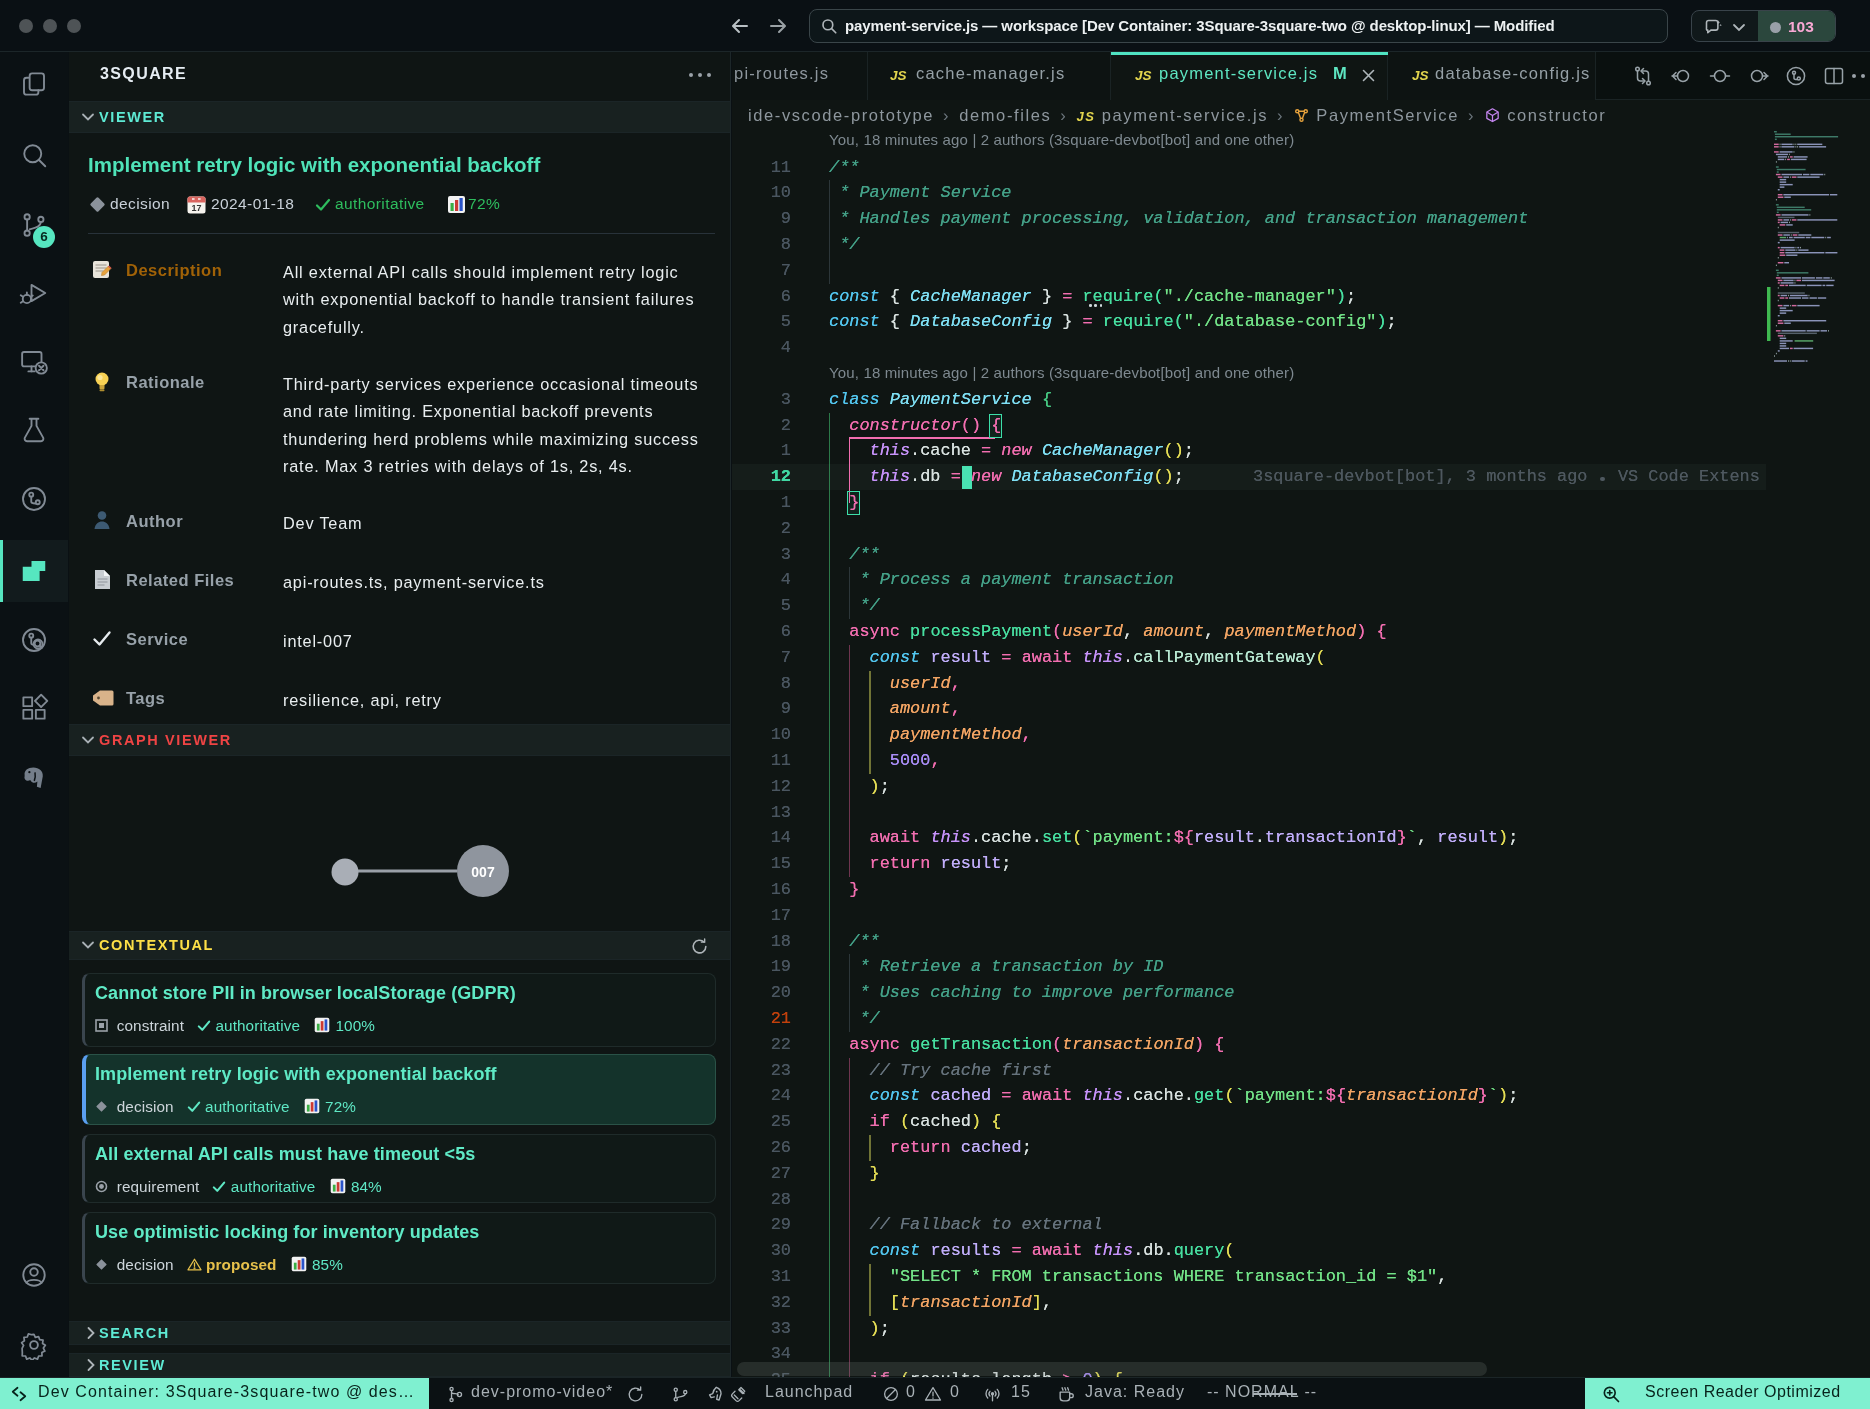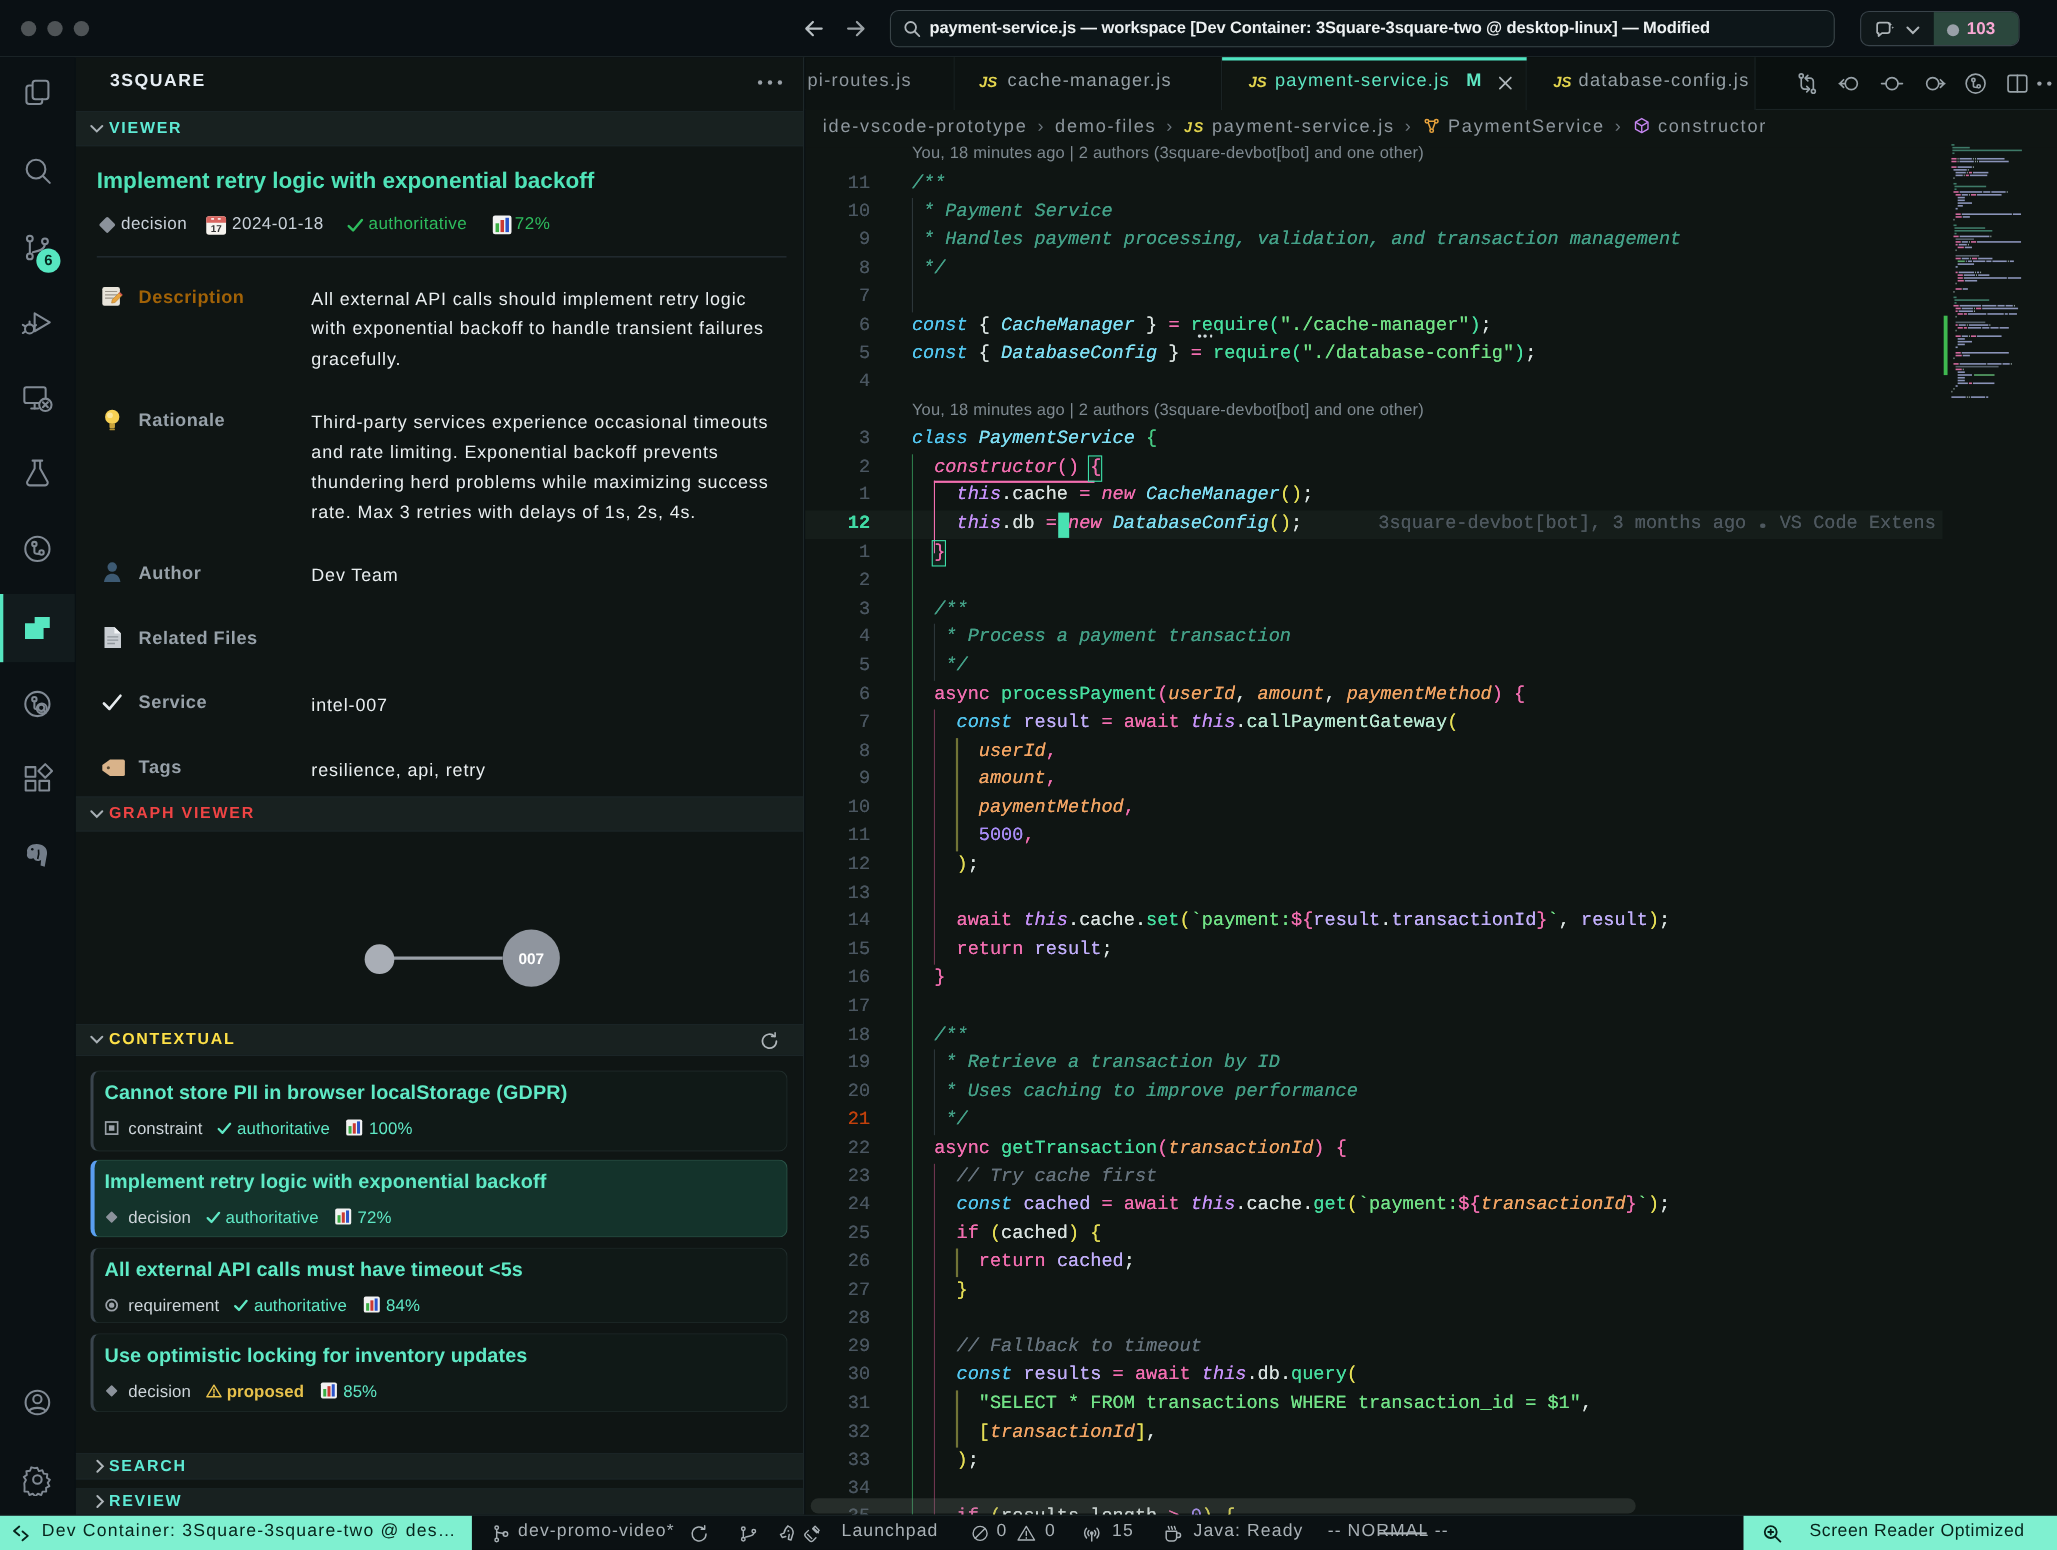--- a/index.html
+++ b/index.html
@@ -210,20 +210,21 @@
       <path d="M2.5 20c.8-5.5 4-7.5 7.5-7.5s6.7 2 7.5 7.5z" fill="#3d5a73"></path>
     </svg>
 <div class="abs" style="left:57px;top:460px;font-size:16.5px;font-weight:700;letter-spacing:0.5px;color:#97a1a9;">Author</div>
 <div class="abs" style="left:214px;top:458px;width:490px;font-size:16.3px;letter-spacing:0.8px;line-height:27.4px;color:#e9eef0;">Dev Team</div>
 <svg class="abs" style="left:24px;top:516px" width="19" height="23" viewBox="0 0 19 23">
       <path d="M2 2h9l6 6v13H2z" fill="#c8cdd2"></path>
       <path d="M11 2l6 6h-6z" fill="#f2f4f6"></path>
       <path d="M4.5 11h10M4.5 14h10M4.5 17h7" stroke="#8f969c" stroke-width="1.2"></path>
     </svg>
 <div class="abs" style="left:57px;top:519px;font-size:16.5px;font-weight:700;letter-spacing:0.5px;color:#97a1a9;">Related Files</div>
+<div class="abs" style="left:214px;top:517px;width:490px;font-size:16.3px;letter-spacing:0.8px;line-height:27.4px;color:#e9eef0;">api-routes.ts, payment-service.ts</div>
 <svg class="abs" style="left:23px;top:578px" width="20" height="17" viewBox="0 0 20 17" fill="none" stroke="#e6ebee" stroke-width="2.4" stroke-linecap="round" stroke-linejoin="round">
       <path d="M2.5 9.5l5 5L17.5 2.5"></path>
     </svg>
 <div class="abs" style="left:57px;top:578px;font-size:16.5px;font-weight:700;letter-spacing:0.5px;color:#97a1a9;">Service</div>
 <div class="abs" style="left:214px;top:576px;width:490px;font-size:16.3px;letter-spacing:0.8px;line-height:27.4px;color:#e9eef0;">intel-007</div>
 <svg class="abs" style="left:22px;top:637px" width="23" height="18" viewBox="0 0 23 18">
       <path d="M2 6.5 9 1.5h12a1.5 1.5 0 0 1 1.5 1.5v12a1.5 1.5 0 0 1-1.5 1.5H9L2 11.5z" fill="#d9b38a" transform="rotate(0 0 0)"></path>
       <circle cx="7.5" cy="9" r="1.4" fill="#5b4a33"></circle>
     </svg>
 <div class="abs" style="left:57px;top:637px;font-size:16.5px;font-weight:700;letter-spacing:0.5px;color:#97a1a9;">Tags</div>
@@ -469,21 +470,21 @@
 <div class="abs code" style="left:731px;top:1083.4px;width:60px;height:25.8px;line-height:25.8px;text-align:right;color:#4a5660;font-weight:400;">24</div>
 <div class="abs code" style="left:829px;top:1083.4px;height:25.8px;line-height:25.8px;">    <span class="kb">const</span> <span class="v">cached</span> <span class="k">=</span> <span class="k">await</span> <span class="th">this</span>.cache.<span class="fn">get</span><span class="b3">(</span><span class="s">`payment:</span><span class="k">${</span><span class="pm">transactionId</span><span class="k">}</span><span class="s">`</span><span class="b3">)</span>;</div>
 <div class="abs code" style="left:731px;top:1109.2px;width:60px;height:25.8px;line-height:25.8px;text-align:right;color:#4a5660;font-weight:400;">25</div>
 <div class="abs code" style="left:829px;top:1109.2px;height:25.8px;line-height:25.8px;">    <span class="k">if</span> <span class="b3">(</span>cached<span class="b3">)</span> <span class="b3">{</span></div>
 <div class="abs code" style="left:731px;top:1135.0px;width:60px;height:25.8px;line-height:25.8px;text-align:right;color:#4a5660;font-weight:400;">26</div>
 <div class="abs code" style="left:829px;top:1135.0px;height:25.8px;line-height:25.8px;">      <span class="k">return</span> <span class="v">cached</span>;</div>
 <div class="abs code" style="left:731px;top:1160.8px;width:60px;height:25.8px;line-height:25.8px;text-align:right;color:#4a5660;font-weight:400;">27</div>
 <div class="abs code" style="left:829px;top:1160.8px;height:25.8px;line-height:25.8px;">    <span class="b3">}</span></div>
 <div class="abs code" style="left:731px;top:1186.6px;width:60px;height:25.8px;line-height:25.8px;text-align:right;color:#4a5660;font-weight:400;">28</div>
 <div class="abs code" style="left:731px;top:1212.4px;width:60px;height:25.8px;line-height:25.8px;text-align:right;color:#4a5660;font-weight:400;">29</div>
-<div class="abs code" style="left:829px;top:1212.4px;height:25.8px;line-height:25.8px;">    <span class="c2">// Fallback to timeout</span></div>
+<div class="abs code" style="left:829px;top:1212.4px;height:25.8px;line-height:25.8px;">    <span class="c2">// Fallback to external</span></div>
 <div class="abs code" style="left:731px;top:1238.2px;width:60px;height:25.8px;line-height:25.8px;text-align:right;color:#4a5660;font-weight:400;">30</div>
 <div class="abs code" style="left:829px;top:1238.2px;height:25.8px;line-height:25.8px;">    <span class="kb">const</span> <span class="v">results</span> <span class="k">=</span> <span class="k">await</span> <span class="th">this</span>.db.<span class="fn">query</span><span class="b3">(</span></div>
 <div class="abs code" style="left:731px;top:1264.0px;width:60px;height:25.8px;line-height:25.8px;text-align:right;color:#4a5660;font-weight:400;">31</div>
 <div class="abs code" style="left:829px;top:1264.0px;height:25.8px;line-height:25.8px;">      <span class="s">"SELECT * FROM transactions WHERE transaction_id = $1"</span>,</div>
 <div class="abs code" style="left:731px;top:1289.8px;width:60px;height:25.8px;line-height:25.8px;text-align:right;color:#4a5660;font-weight:400;">32</div>
 <div class="abs code" style="left:829px;top:1289.8px;height:25.8px;line-height:25.8px;">      <span class="b3">[</span><span class="pm">transactionId</span><span class="b3">]</span>,</div>
 <div class="abs code" style="left:731px;top:1315.6px;width:60px;height:25.8px;line-height:25.8px;text-align:right;color:#4a5660;font-weight:400;">33</div>
 <div class="abs code" style="left:829px;top:1315.6px;height:25.8px;line-height:25.8px;">    <span class="b3">)</span>;</div>
 <div class="abs code" style="left:731px;top:1341.4px;width:60px;height:25.8px;line-height:25.8px;text-align:right;color:#4a5660;font-weight:400;">34</div>
 <div class="abs code" style="left:731px;top:1367.2px;width:60px;height:25.8px;line-height:25.8px;text-align:right;color:#4a5660;font-weight:400;">35</div>

